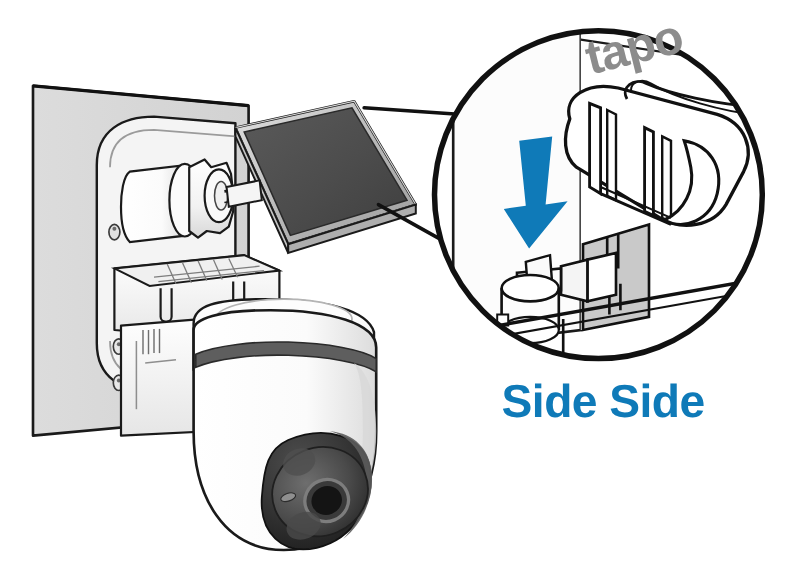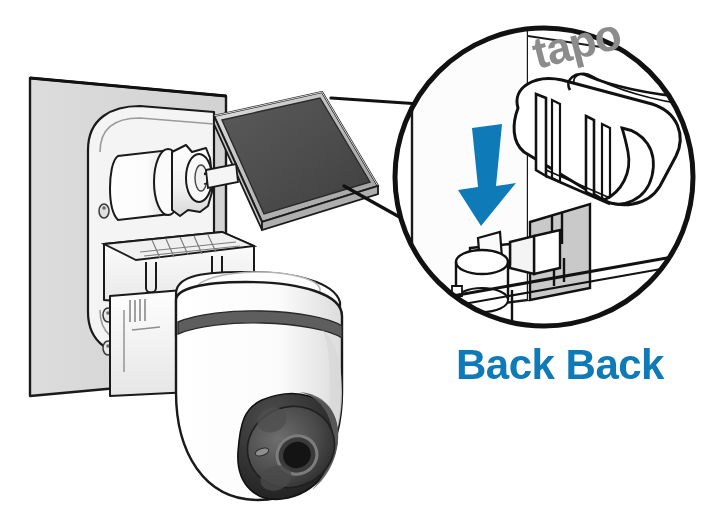--- a/index.html
+++ b/index.html
@@ -282,13 +282,13 @@
     </g>
 
     <circle cx="544" cy="177" r="149" fill="none" stroke="#111" stroke-width="5"></circle>
   </g>
 
 </svg>
 </div>
 
 <div class="brand-tapo">tapo</div>
 
-<div class="lbl-backside">Back Back</div>
+<div class="lbl-backside">Side Side</div>
 
 </body></html>

